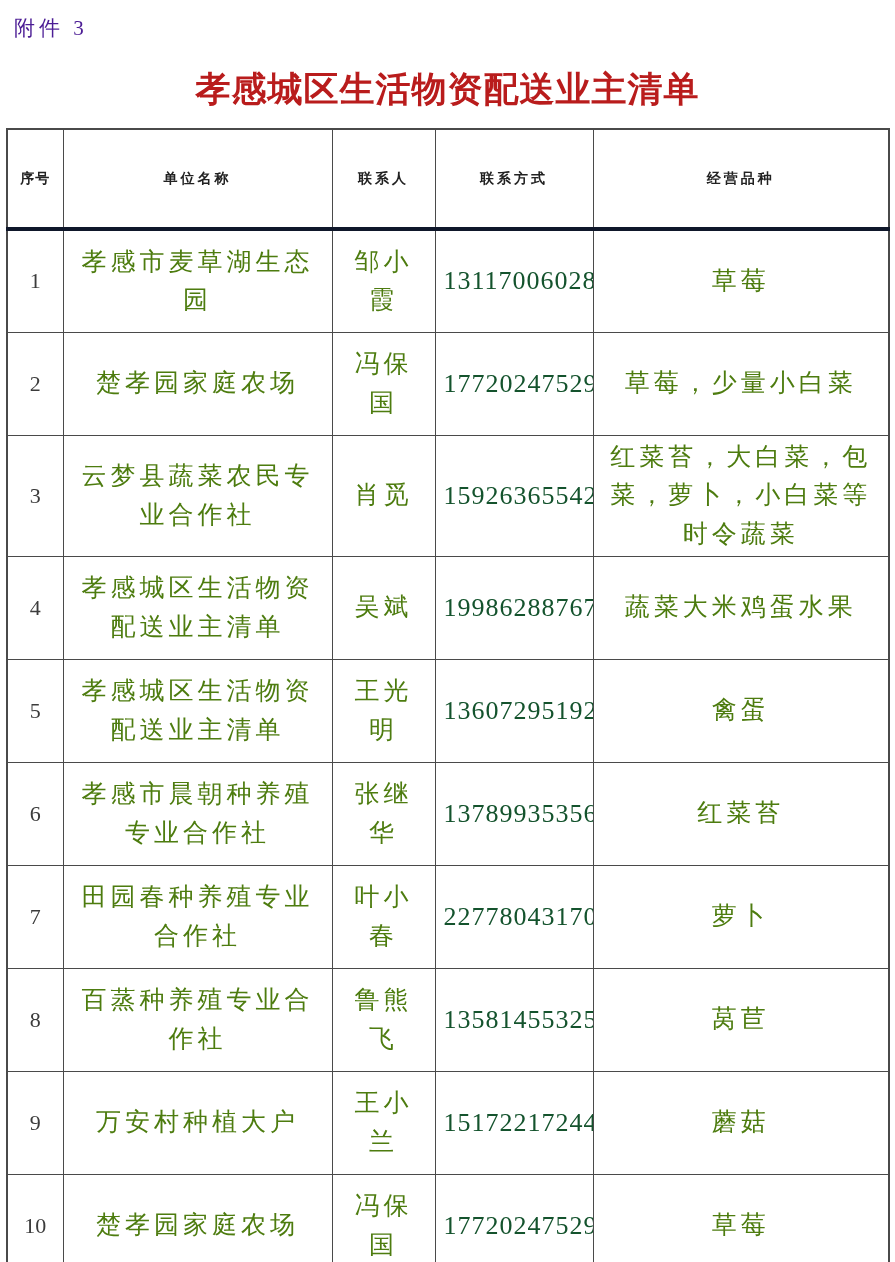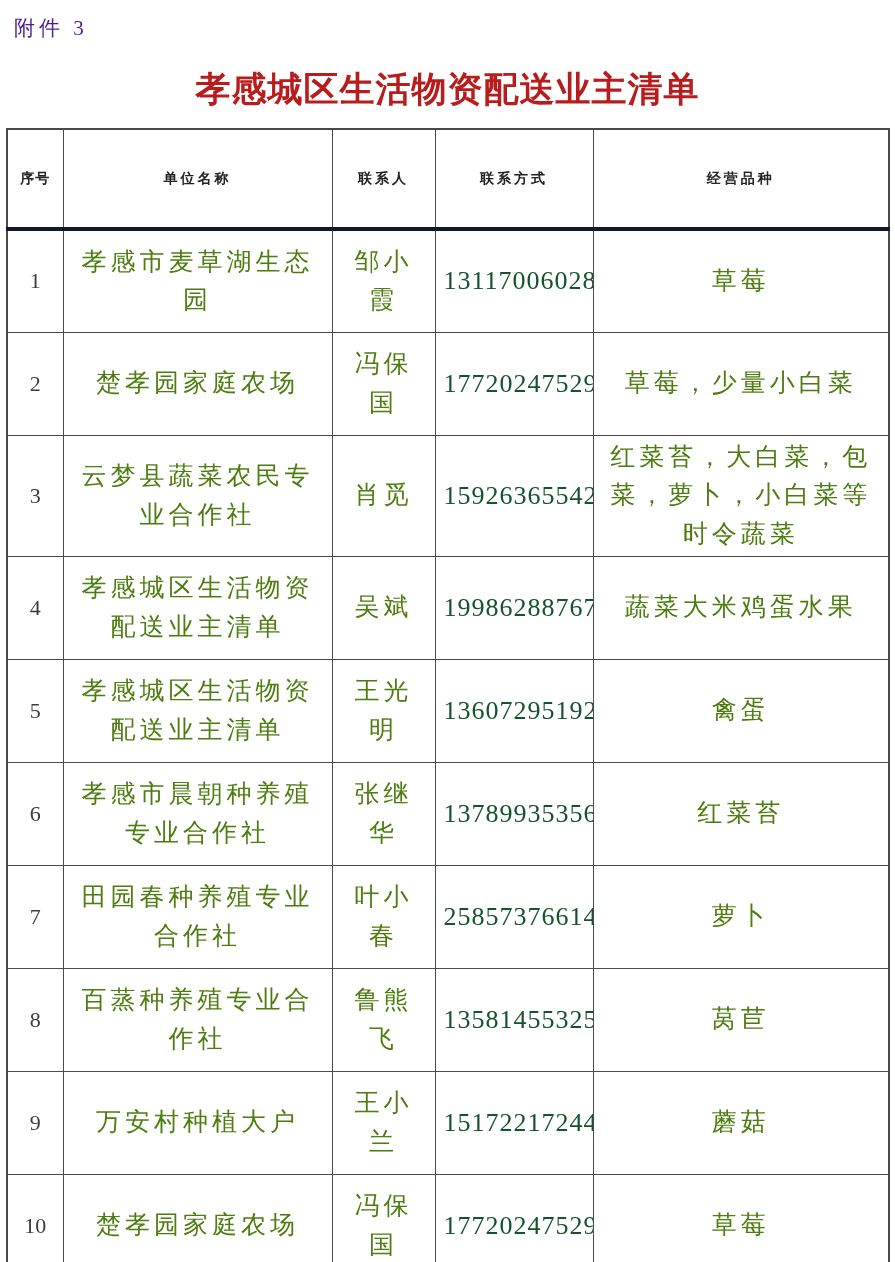--- a/index.html
+++ b/index.html
@@ -154,21 +154,21 @@
     <td class="cell-unit">孝感市晨朝种养殖专业合作社</td>
     <td class="cell-contact">张继华</td>
     <td class="cell-phone">13789935356</td>
     <td class="cell-products">红菜苔</td>
   </tr>
 
   <tr>
     <td class="cell-no">7</td>
     <td class="cell-unit">田园春种养殖专业合作社</td>
     <td class="cell-contact">叶小春</td>
-    <td class="cell-phone">25857376614</td>
+    <td class="cell-phone">22778043170</td>
     <td class="cell-products">萝卜</td>
   </tr>
 
   <tr>
     <td class="cell-no">8</td>
     <td class="cell-unit">百蒸种养殖专业合作社</td>
     <td class="cell-contact">鲁熊飞</td>
     <td class="cell-phone">13581455325</td>
     <td class="cell-products">莴苣</td>
   </tr>

